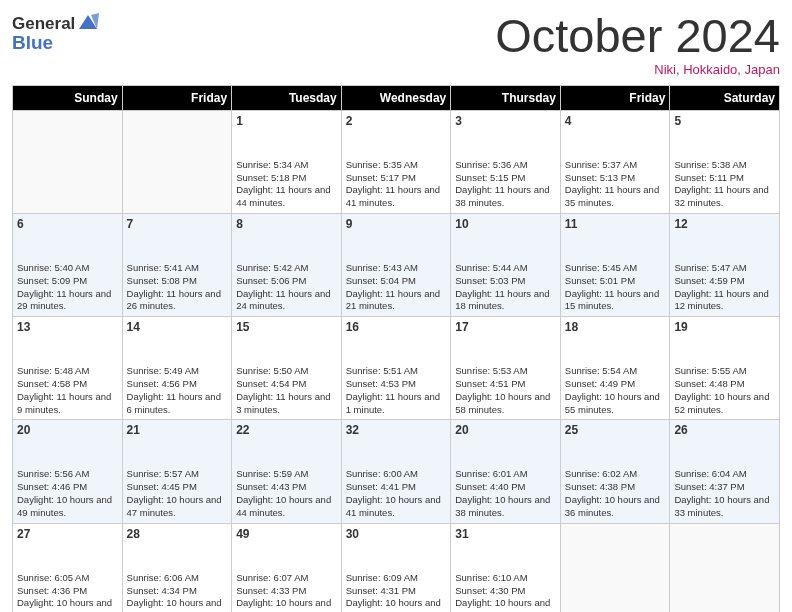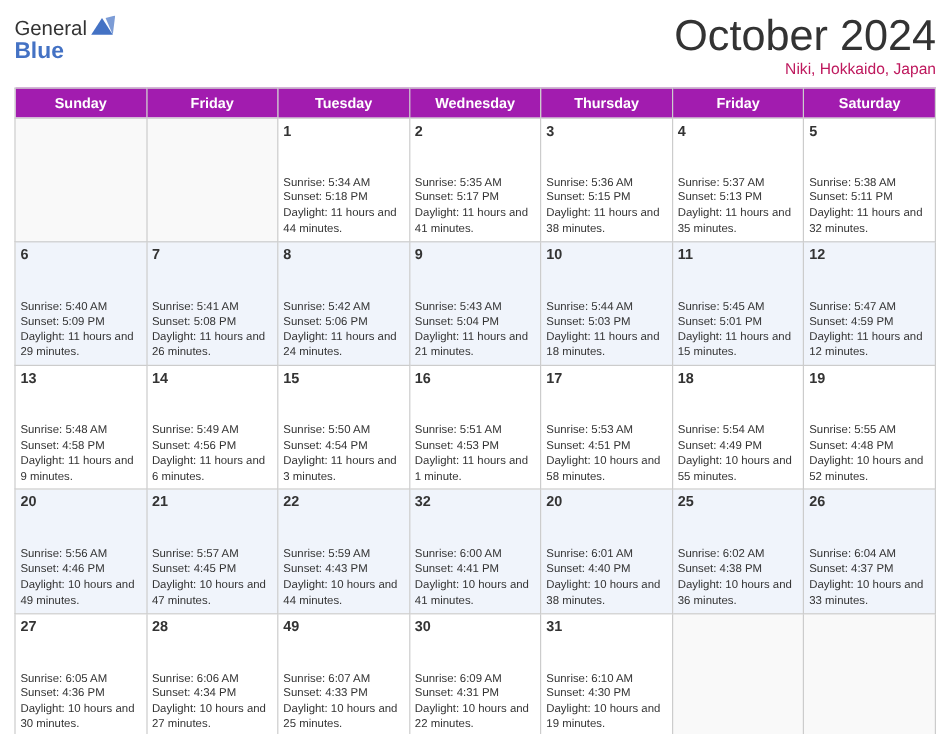--- a/index.html
+++ b/index.html
@@ -25,41 +25,41 @@
     }
     .logo {
       display: flex;
       align-items: center;
       margin-top: 4px;
     }
     .title-block {
       text-align: right;
     }
     .month-title {
-      font-size: 36px;
+      font-size: 47px;
       font-weight: 300;
       color: #333;
       line-height: 1.1;
     }
     .location {
       font-size: 13px;
       color: #be185d;
     }
     .calendar {
       width: 100%;
       border-collapse: collapse;
       flex: 1;
     }
     .calendar th {
-      background-color: #a21caf;
+      background-color: #000000;
       color: white;
       font-size: 12px;
       font-weight: bold;
       padding: 5px 4px;
-      text-align: center;
+      text-align: right;
       border: 1px solid #ccc;
     }
     .calendar td {
       border: 1px solid #ccc;
       vertical-align: top;
       padding: 3px 4px;
       font-size: 10px;
       color: #333;
       width: calc(100% / 7);
       height: 82px;
@@ -84,21 +84,21 @@
     }
   </style>
 </head>
 <body>
 
 <div class="page">
   <div class="header">
     <div class="logo">
       <div>
         <div style="display:flex;align-items:center;">
-          <span style="font-size:17px;font-weight:normal;color:#333;">General</span>
+          <span style="font-size:17px;font-weight:bold;color:#333;">General</span>
           <svg width="22" height="20" viewBox="0 0 22 20" style="margin-left:2px;margin-top:-2px;">
             <polygon points="11,2 20,16 2,16" fill="#4472c4"></polygon>
             <polygon points="14,2 22,0 20,16" fill="#4472c4" opacity="0.7"></polygon>
           </svg>
         </div>
         <div style="font-size:19px;font-weight:bold;color:#4472c4;margin-top:-2px;">Blue</div>
       </div>
     </div>
     <div class="title-block">
       <div class="month-title">October 2024</div>

